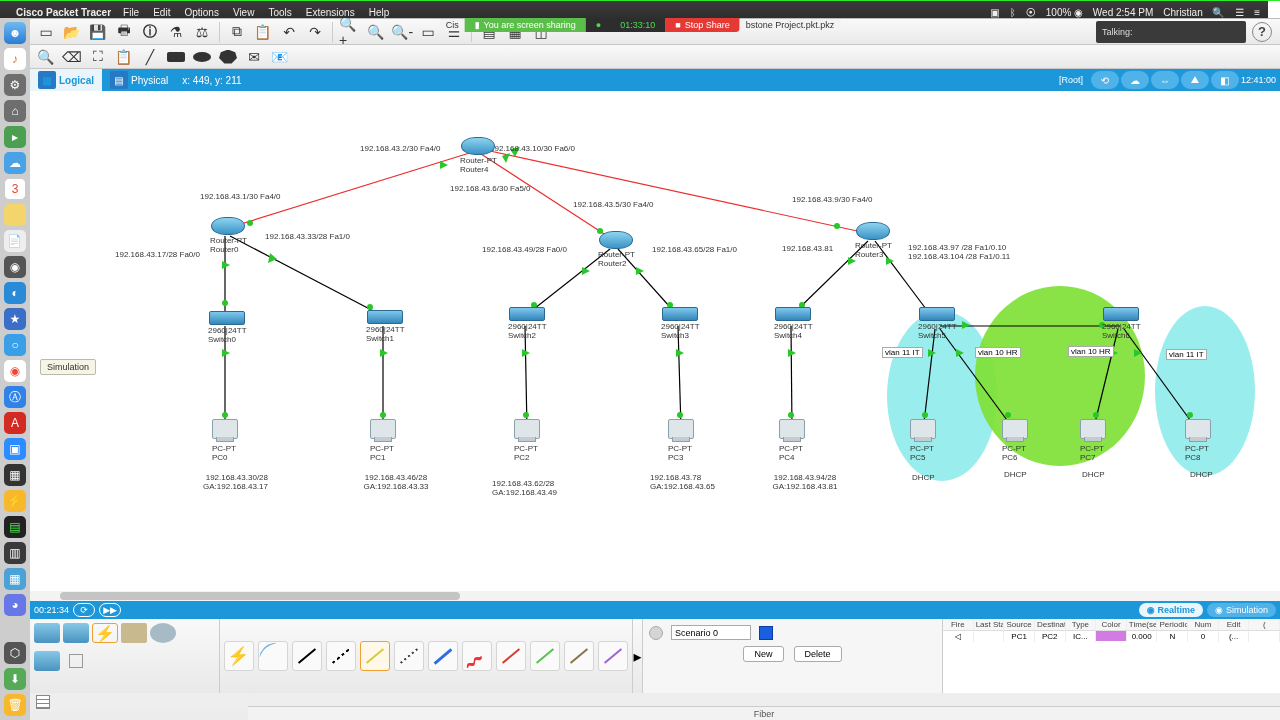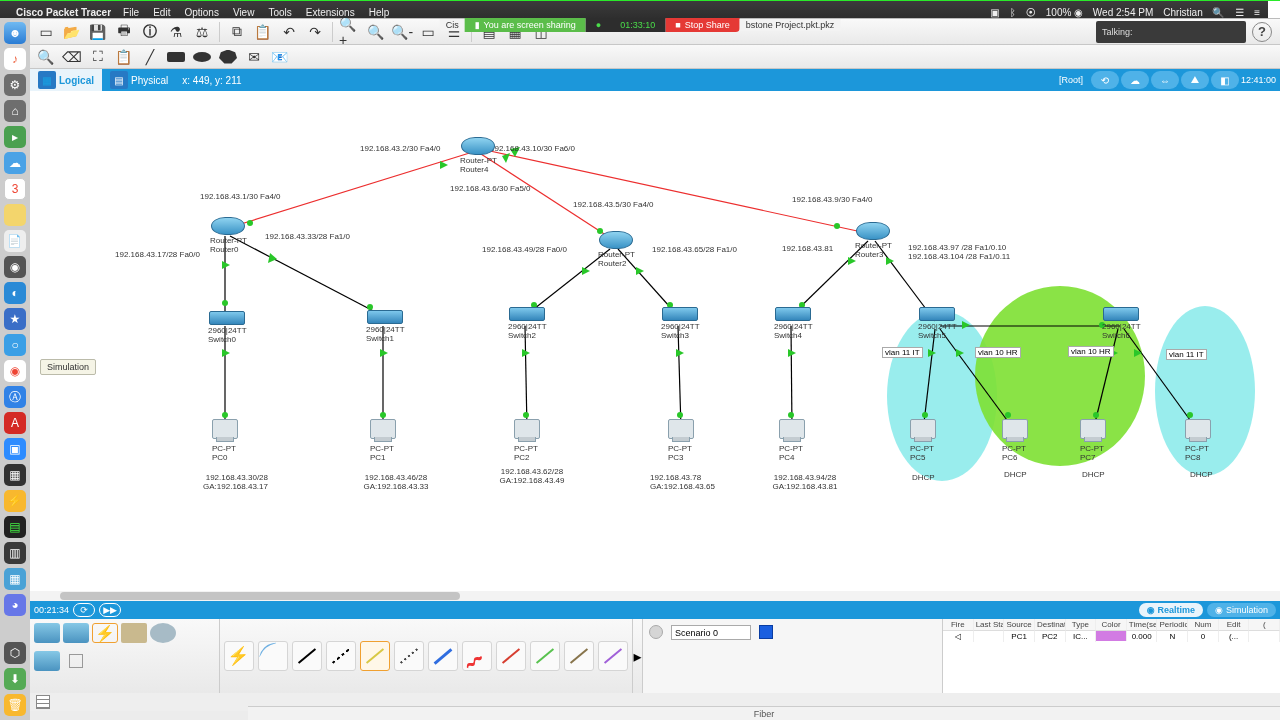--- a/index.html
+++ b/index.html
@@ -112,21 +112,21 @@
 .conn .diag.squig:before{content:"〰";position:absolute;left:-4px;top:-12px;color:#e33;font-size:18px}
 .conn .diag.red{background:#d63d2f}
 .conn .diag.grn{background:#58c24e}
 .conn .diag.brn{background:#87744b}
 .conn .diag.pur{background:#a060d8}
 .conn .diag.curve{background:none;color:#6fb0e2;font-size:26px;display:flex;align-items:center;justify-content:center}
 
 .bottom-statusline{position:absolute;left:218px;right:0;bottom:0;height:14px;background:#f2f2f2;border-top:1px solid #ccc;font-size:9px;text-align:center;line-height:14px;color:#555}
 
 .scenario-panel{width:300px;border-right:1px solid #ccc;padding:6px;font-size:9px;display:flex;flex-direction:column;gap:6px;background:#f6f6f6}
-.scenario-panel .srow{display:flex;gap:8px}
+.scenario-panel .srow{display:flex;align-items:center;gap:8px}
 .scenario-panel .dot-icon{width:14px;height:14px;border-radius:50%;background:#d5d5d5;border:1px solid #aaa}
 .scenario-panel input[type=text]{width:80px;height:15px;font-size:9px;border:1px solid #aaa;padding:0 3px}
 .scenario-panel .bluebtn{width:14px;height:14px;background:#1a5fe0;border:1px solid #0a3da2}
 .scenario-panel button{font-size:9px;padding:2px 10px;border:1px solid #aaa;background:#fff;border-radius:3px;cursor:pointer}
 
 .pdu-panel{flex:1;font-size:8px;background:#fff;overflow:hidden}
 .pdu-head,.pdu-row{display:flex}
 .pdu-head span,.pdu-row span{flex:1;padding:1px 2px;white-space:nowrap;overflow:hidden;text-align:center;border-right:1px solid #eee}
 .pdu-head span{color:#444;font-weight:normal;background:#f6f6f6;border-bottom:1px solid #ddd}
 .pdu-row .colorcell{background:#d27be3;height:10px}
@@ -434,21 +434,21 @@
         <div class="dev pc"></div>
         <div class="cap" style="margin-top:6px"><span>PC-PT</span><br><span>PC7</span></div>
       </div>
     <div class="node" style="left:1155px;top:328px">
         <div class="dev pc"></div>
         <div class="cap" style="margin-top:6px"><span>PC-PT</span><br><span>PC8</span></div>
       </div>
 
     <div class="lbl" style="left:158px;top:382px;text-align:right;width:80px"><span>192.168.43.30/28</span><br><span>GA:192.168.43.17</span></div>
     <div class="lbl" style="left:326px;top:382px;text-align:center;width:80px"><span>192.168.43.46/28</span><br><span>GA:192.168.43.33</span></div>
-    <div class="lbl" style="left:462px;top:376px;text-align:center;width:80px"><span>192.168.43.62/28</span><br><span>GA:192.168.43.49</span></div>
+    <div class="lbl" style="left:462px;top:388px;text-align:left;width:80px"><span>192.168.43.62/28</span><br><span>GA:192.168.43.49</span></div>
     <div class="lbl" style="left:620px;top:382px;text-align:left;width:80px"><span>192.168.43.78</span><br><span>GA:192.168.43.65</span></div>
     <div class="lbl" style="left:735px;top:382px;text-align:center;width:80px"><span>192.168.43.94/28</span><br><span>GA:192.168.43.81</span></div>
     <div class="lbl" style="left:882px;top:382px">DHCP</div>
     <div class="lbl" style="left:974px;top:379px">DHCP</div>
     <div class="lbl" style="left:1052px;top:379px">DHCP</div>
     <div class="lbl" style="left:1160px;top:379px">DHCP</div>
 
     <div class="vlanlbl" style="left:852px;top:256px">vlan 11 IT</div>
     <div class="vlanlbl" style="left:945px;top:256px">vlan 10 HR</div>
     <div class="vlanlbl" style="left:1038px;top:255px">vlan 10 HR</div>
@@ -529,20 +529,24 @@
         </div>
     </div>
 
     <div style="width:10px;display:flex;align-items:center;justify-content:center;border-right:1px solid #ccc;cursor:pointer">▸</div>
 
     <div class="scenario-panel">
       <div class="srow">
         <div class="dot-icon"></div>
         <input type="text" value="Scenario 0" style="">
         <div class="bluebtn"></div>
+      </div>
+      <div class="srow" style="justify-content:center;gap:10px">
+        <button>New</button>
+        <button>Delete</button>
       </div>
     </div>
 
     <div class="pdu-panel">
       <div class="pdu-head">
         <span>Fire</span>
           <span>Last Status</span>
           <span>Source</span>
           <span>Destination</span>
           <span>Type</span>

